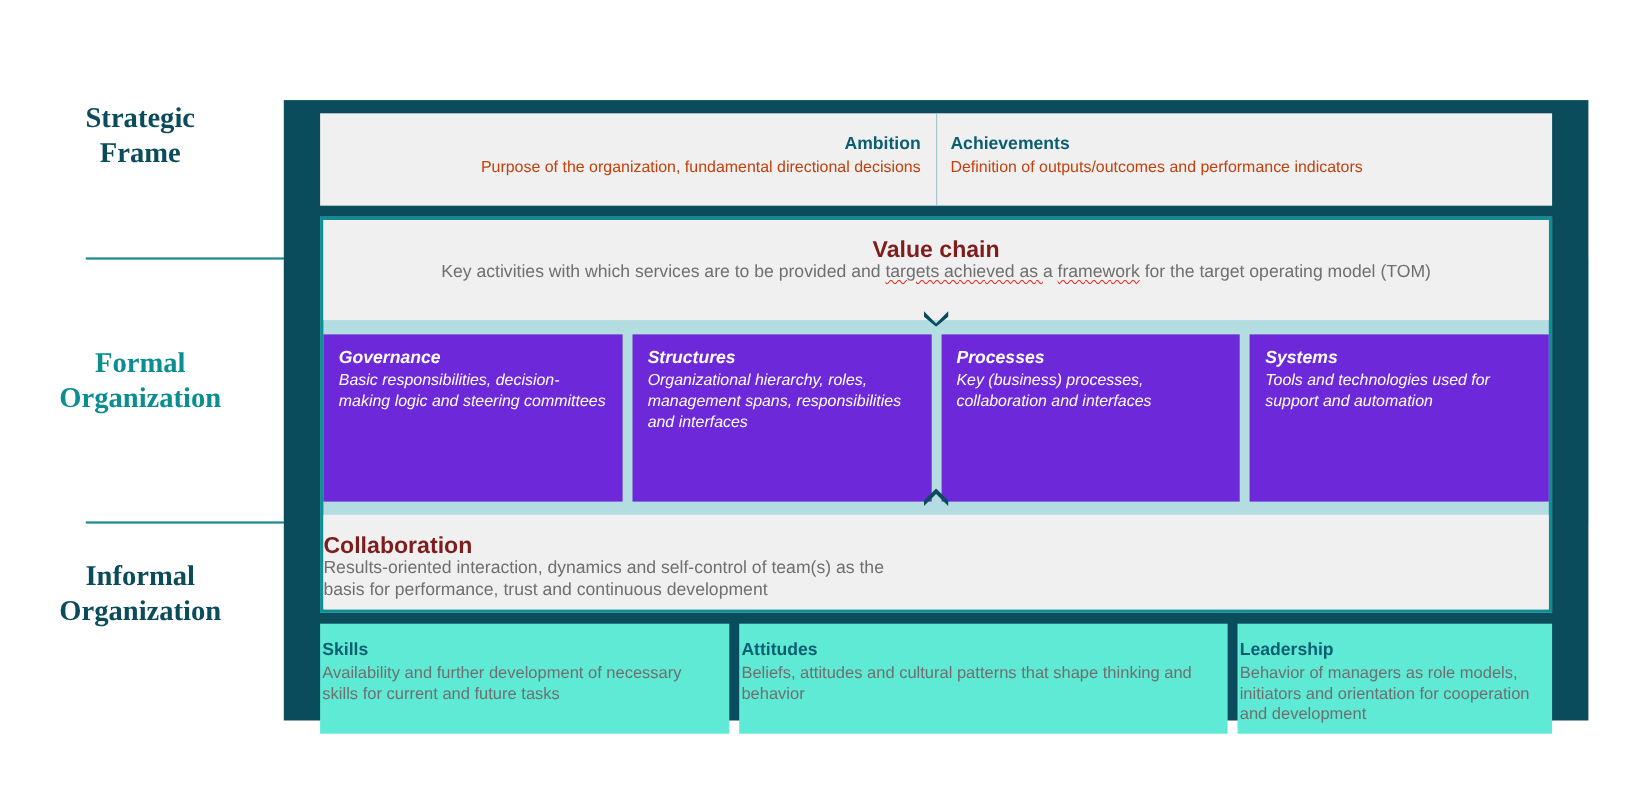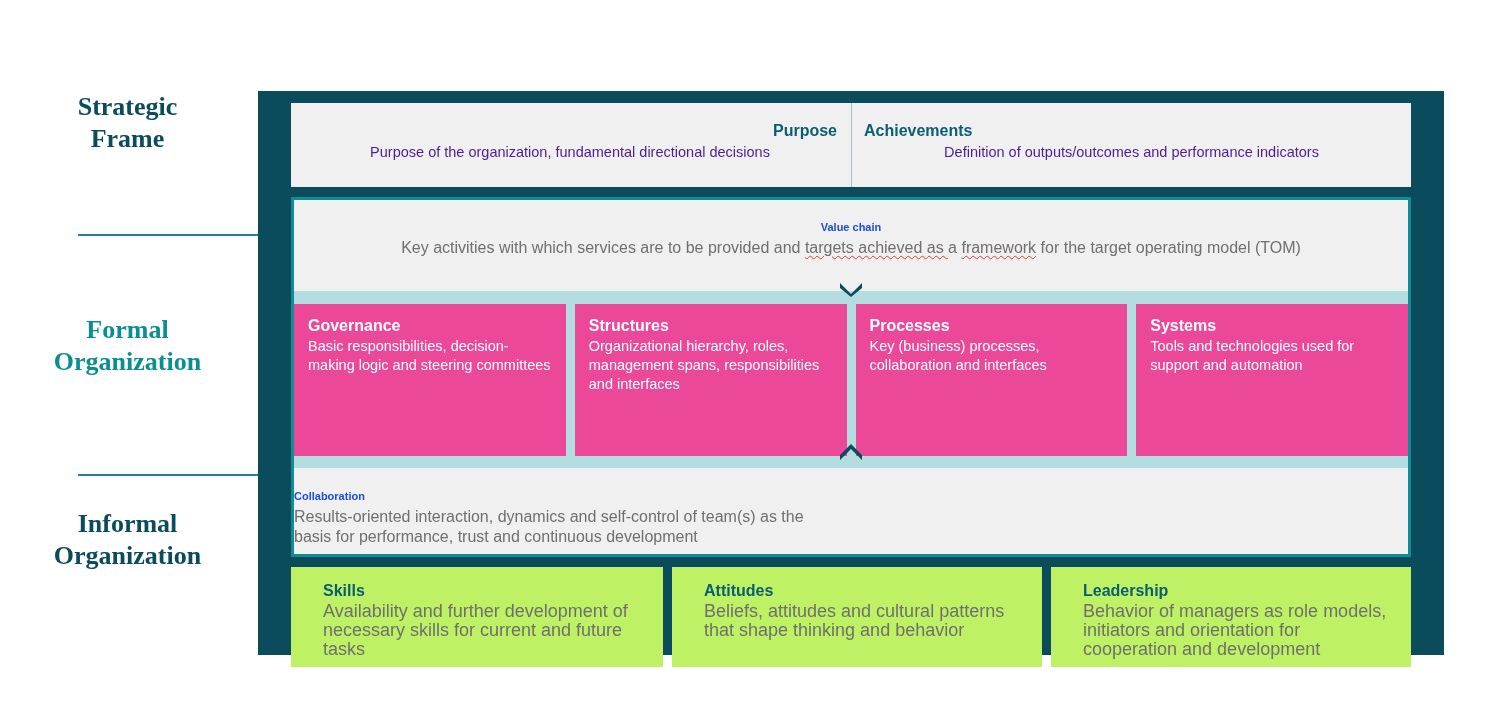--- a/index.html
+++ b/index.html
@@ -79,24 +79,23 @@
     border-left:1px solid #9fc2c9;
   }
   .cell-title{
     color:#0b5d72;
     font-weight:bold;
     font-size:16px;
     line-height:20px;
     margin-bottom:2px;
   }
   .cell-body{
-    color:#4c1d95;
+    color:#c2410c;
     font-size:14.5px;
     line-height:19px;
-    text-align:center;
   }
 
   
   .formal-group{
     position:absolute;
     left:33px;top:106px;
     width:1120px;height:360px;
     box-sizing:border-box;
     border:3px solid #0e8e94;
     background:#b4dde1;
@@ -105,21 +104,21 @@
   .value-chain{
     position:absolute;
     left:0;top:0;
     width:100%;height:91px;
     background:#f0f0f0;
     box-sizing:border-box;
     padding-top:17px;
     text-align:center;
   }
   .band-title{
-    color:#1d4ed8;font-weight:bold;font-size:11px;line-height:21px;
+    color:#7f1d1d;font-weight:bold;font-size:21px;line-height:21px;
   }
   .band-body{
     color:#6f6f6f;font-size:16px;line-height:20px;
   }
   .squiggle{
     text-decoration:underline;
     text-decoration-style:wavy;
     text-decoration-color:#e03b2e;
     text-decoration-thickness:1px;
     text-underline-offset:2px;
@@ -141,24 +140,25 @@
     position:absolute;
     left:0;top:104px;
     width:100%;height:152px;
     display:flex;
     gap:9px;
     padding:0;
     box-sizing:border-box;
   }
   .pillar{
     flex:1;
-    background:#ec4899;
+    background:#6d28d9;
     box-sizing:border-box;
     padding:12px 14px 10px 14px;
     color:#ffffff;
+    font-style:italic;
   }
   .pillar-title{
     font-weight:bold;font-size:16px;line-height:20px;margin-bottom:1px;color:#ffffff;
   }
   .pillar-body{
     font-size:14.5px;line-height:19px;color:#ffffff;white-space:pre-line;
   }
 
   .collab{
     position:absolute;
@@ -172,29 +172,29 @@
 
   
   .informal-row{
     position:absolute;
     left:33px;top:476px;
     width:1120px;height:100px;
     display:flex;
     gap:9px;
   }
   .info-card{
-    background:#bef264;
-    box-sizing:border-box;
-    padding:14px 14px 0 32px;
+    background:#5eead4;
+    box-sizing:border-box;
+    padding:14px 14px 0 2px;
   }
   .info-a{width:372px;}
-  .info-b{width:370px;}
+  .info-b{width:444px;}
   .info-c{flex:1;}
   .info-title{color:#0b5d72;font-weight:bold;font-size:16px;line-height:20px;margin-bottom:1px;}
-  .info-body{color:#6f6f6f;font-size:18px;line-height:19px;white-space:pre-line;}
+  .info-body{color:#6f6f6f;font-size:15px;line-height:19px;white-space:pre-line;}
 
 </style>
 </head>
 <body>
 
 <div id="stage">
 
   <div class="axis-label axis-strategic">Strategic
 Frame</div>
   <div class="axis-label axis-formal">Formal
@@ -204,21 +204,21 @@
 
   <div class="tick-line tick-top"></div>
   <div class="tick-line tick-bottom"></div>
 
   <div class="formal-band"></div>
 
   <div class="frame">
 
     <div class="strategic-row">
       <div class="strat-cell strat-left">
-        <div class="cell-title">Purpose</div>
+        <div class="cell-title">Ambition</div>
         <div class="cell-body">Purpose of the organization, fundamental directional decisions</div>
       </div>
       <div class="strat-cell strat-right">
         <div class="cell-title">Achievements</div>
         <div class="cell-body">Definition of outputs/outcomes and performance indicators</div>
       </div>
     </div>
 
     <div class="formal-group">
 

